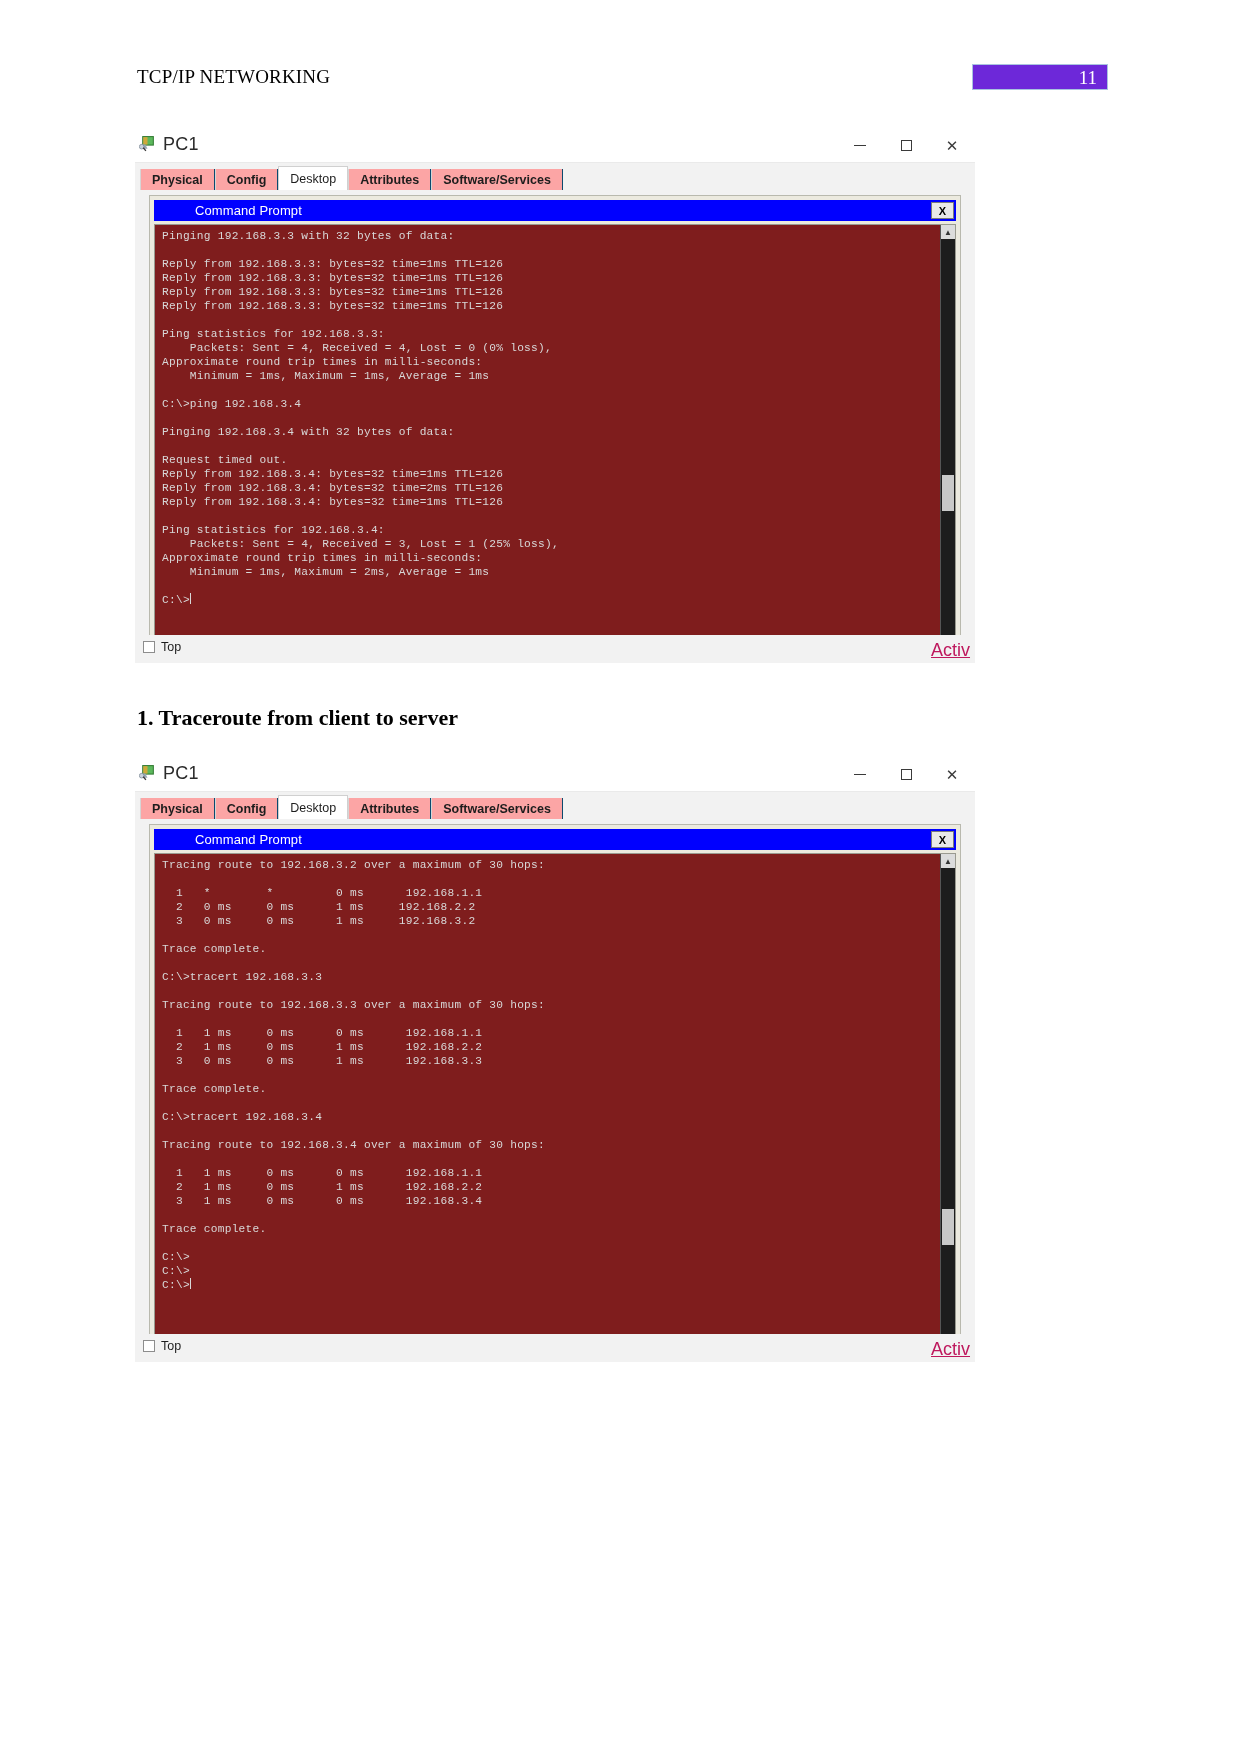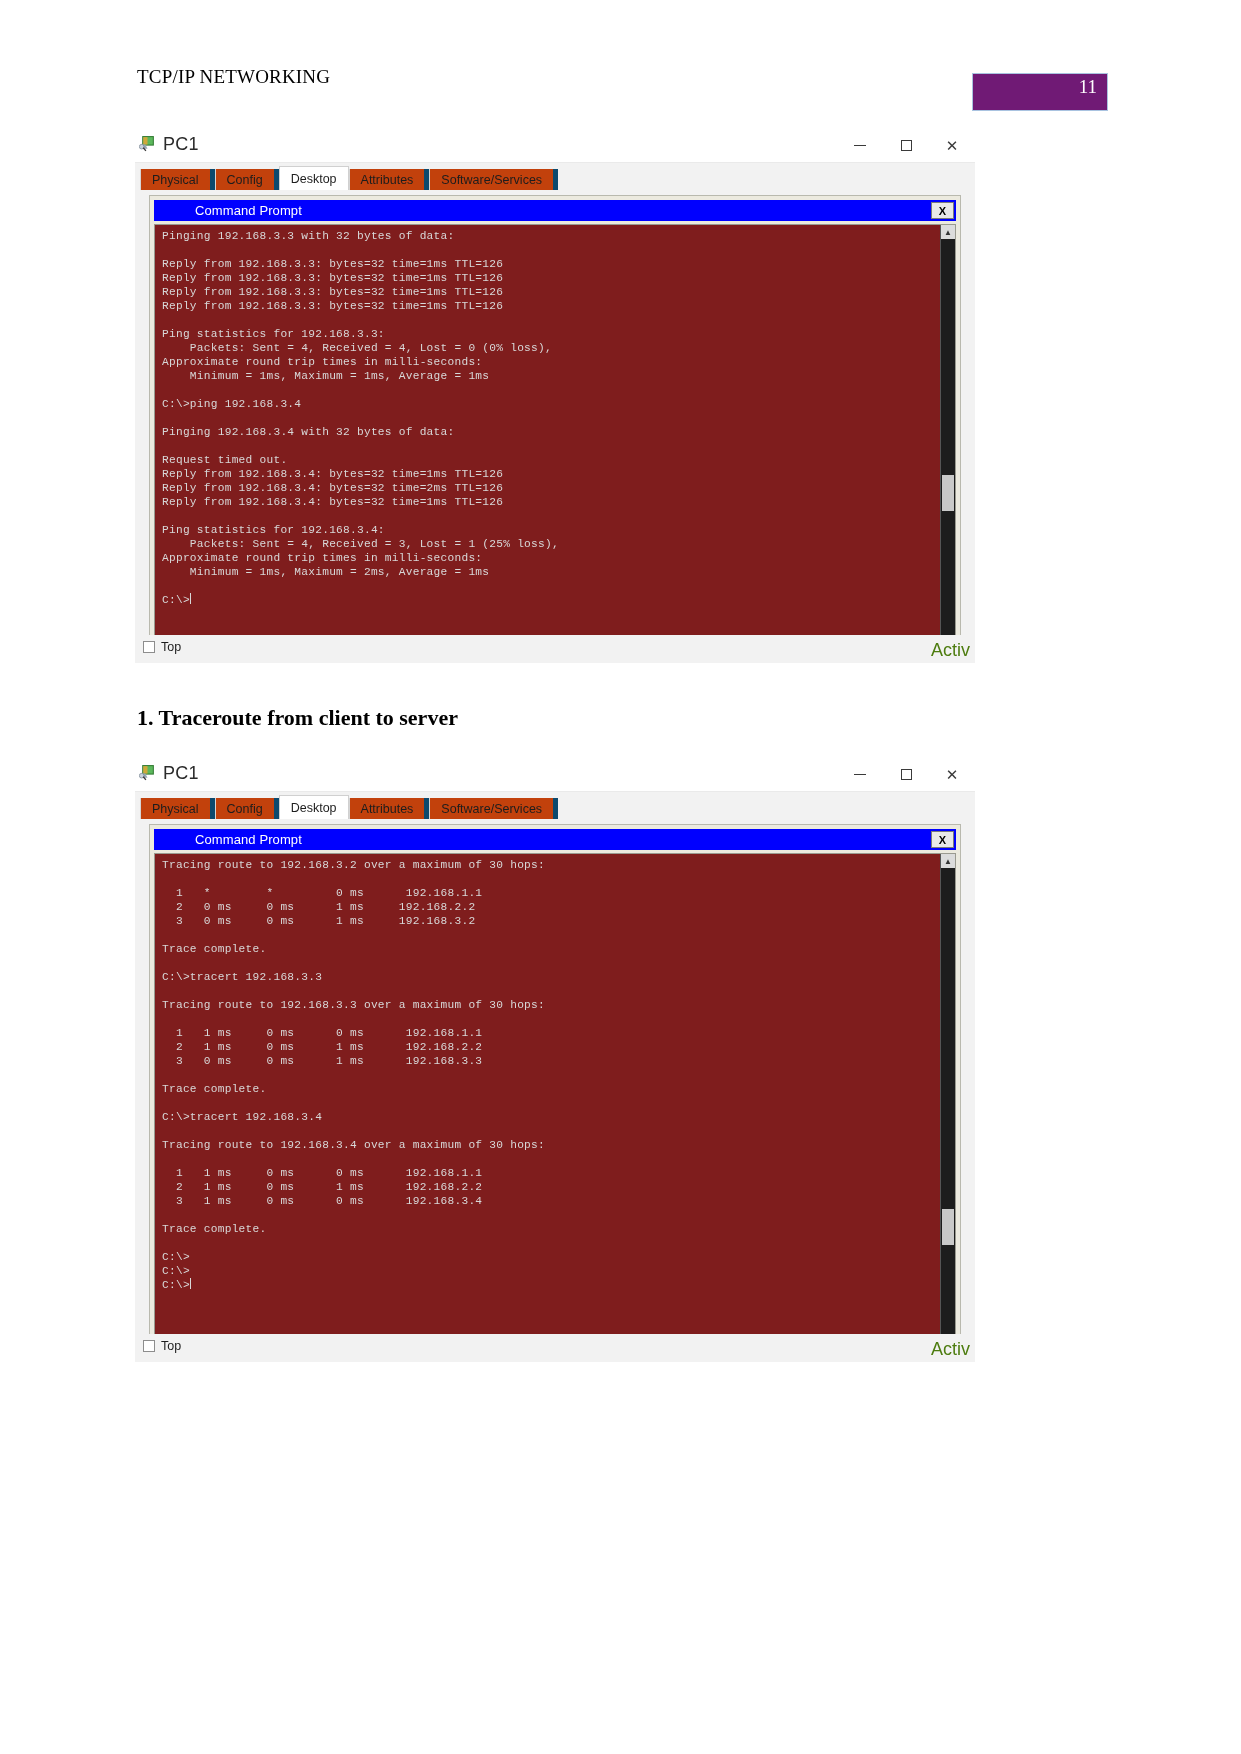--- a/index.html
+++ b/index.html
@@ -22,24 +22,24 @@
     top: 66px;
     font-family: "Liberation Serif", serif;
     font-size: 19px;
     color: #000000;
     letter-spacing: 0.2px;
     white-space: nowrap;
   }
   .page-badge {
     position: absolute;
     left: 972px;
-    top: 73px;
+    top: 64px;
     width: 136px;
-    height: 38px;
-    background: #701a75;
+    height: 26px;
+    background: #6d28d9;
     border: 1px solid #a9c3e0;
     box-sizing: border-box;
   }
   .page-badge span {
     position: absolute;
     right: 10px;
     top: 2px;
     color: #ffffff;
     font-family: "Liberation Serif", serif;
     font-size: 19px;
@@ -140,24 +140,25 @@
     display: flex;
     align-items: flex-end;
   }
   .tab {
     height: 21px;
     padding: 0 11px;
     display: flex;
     align-items: center;
     font-size: 12.5px;
     color: #1d1d1d;
-    background: #c2410c;
+    background: #fca5a5;
     border-left: 1px solid #d6d6d6;
-    border-right: 5px solid #0c4a6e;
+    border-right: 1px solid #0c4a6e;
     white-space: nowrap;
+    font-weight: bold;
   }
   .tab.active {
     background: #ffffff;
     height: 23px;
     border-top: 1px solid #d0d0d0;
     border-left: 1px solid #d0d0d0;
     border-right: 1px solid #d0d0d0;
     font-weight: normal;
   }
 
@@ -290,25 +291,26 @@
   .chk-label {
     margin-left: 6px;
     font-size: 12.5px;
     color: #1d1d1d;
   }
   .watermark {
     position: absolute;
     right: 0;
     bottom: 2px;
     font-size: 18px;
-    color: #4d7c0f;
+    color: #be185d;
     font-family: "Liberation Sans", sans-serif;
     white-space: nowrap;
     overflow: hidden;
     width: 44px;
+    text-decoration: underline;
   }
 </style>
 </head>
 <body>
 
 <div class="doc-title">TCP/IP NETWORKING</div>
 
 <div class="page-badge">
   <span>11</span>
 </div>

